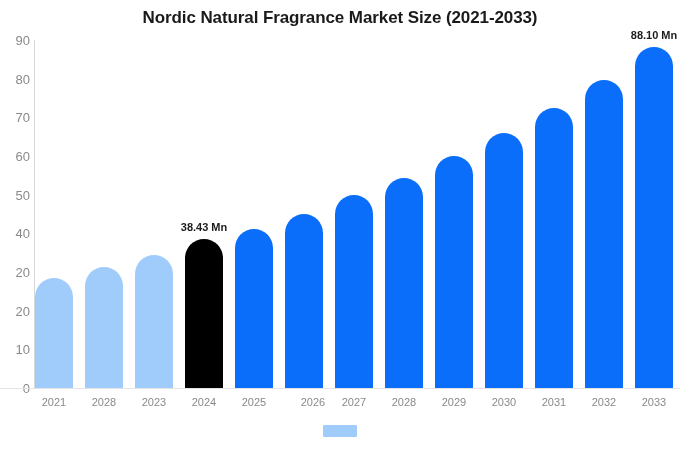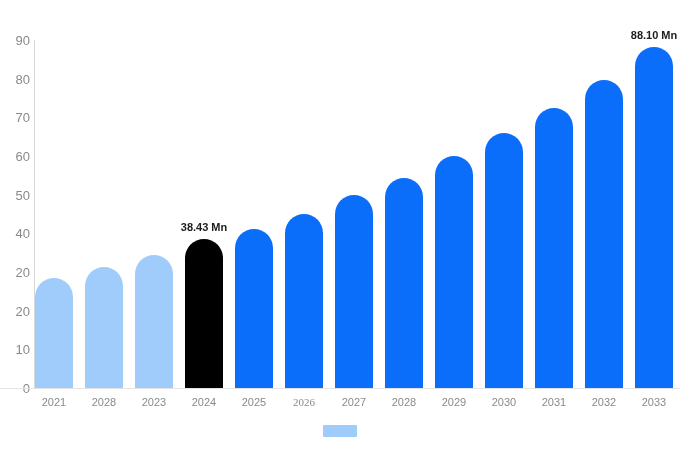--- a/index.html
+++ b/index.html
@@ -114,20 +114,21 @@
   #legend-label {
     font-size: 11.5px;
     color: #6b6b6b;
   }
 </style>
 </head>
 <body>
 
 <div id="chart-root">
 
+  <div id="chart-title">Nordic Natural Fragrance Market Size (2021-2033)</div>
 
   <div id="y-ticks">
       <div class="y-tick-label" style="top: 388px;">0</div>
       <div class="y-tick-label" style="top: 349.333px;">10</div>
       <div class="y-tick-label" style="top: 310.667px;">20</div>
       <div class="y-tick-label" style="top: 272px;">20</div>
       <div class="y-tick-label" style="top: 233.333px;">40</div>
       <div class="y-tick-label" style="top: 194.667px;">50</div>
       <div class="y-tick-label" style="top: 156px;">60</div>
       <div class="y-tick-label" style="top: 117.333px;">70</div>
@@ -183,21 +184,21 @@
 
   <div id="legend">
     <span id="legend-swatch" style="background: rgb(160, 204, 252);"></span>
   </div>
 
 <div class="x-tick-label" style="left: 35px; width: 38px;">2021</div>
     <div class="x-tick-label" style="left: 85px; width: 38px;">2028</div>
     <div class="x-tick-label" style="left: 135px; width: 38px;">2023</div>
     <div class="x-tick-label" style="left: 185px; width: 38px;">2024</div>
     <div class="x-tick-label" style="left: 235px; width: 38px;">2025</div>
-    <div class="x-tick-label" style="left: 285px; width: 38px; font-family: Liberation Serif, serif;">2026</div>
+    <div class="x-tick-label" style="left: 294px; width: 38px;">2026</div>
     <div class="x-tick-label" style="left: 335px; width: 38px;">2027</div>
     <div class="x-tick-label" style="left: 385px; width: 38px;">2028</div>
     <div class="x-tick-label" style="left: 435px; width: 38px;">2029</div>
     <div class="x-tick-label" style="left: 485px; width: 38px;">2030</div>
     <div class="x-tick-label" style="left: 535px; width: 38px;">2031</div>
     <div class="x-tick-label" style="left: 585px; width: 38px;">2032</div>
     <div class="x-tick-label" style="left: 635px; width: 38px;">2033</div>
   </div>
 
 </body></html>

